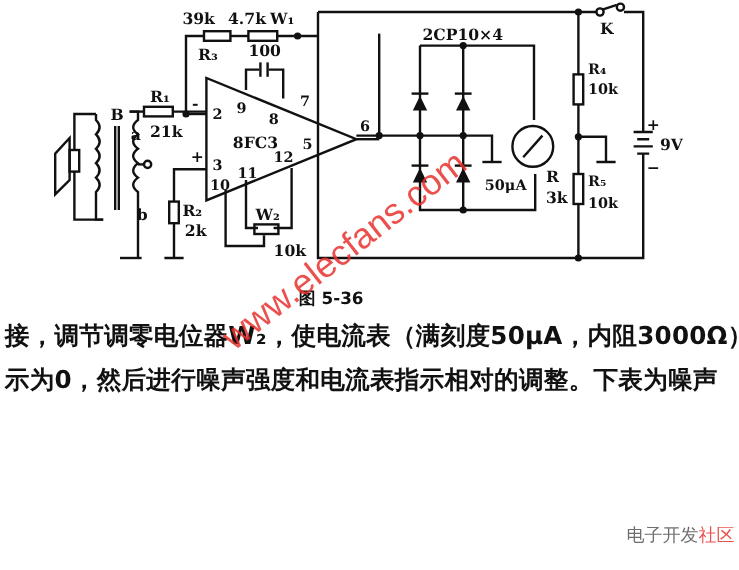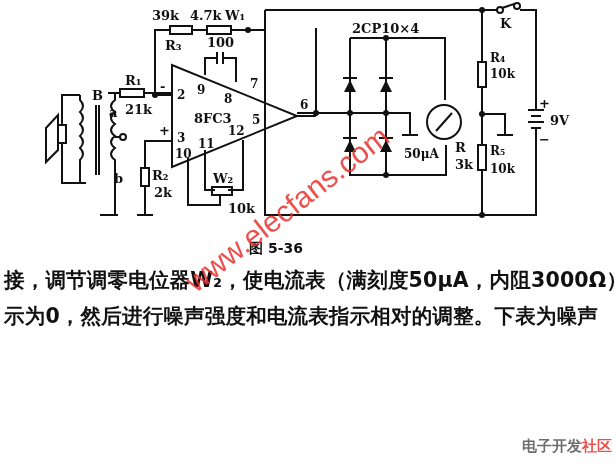--- a/index.html
+++ b/index.html
@@ -5,21 +5,21 @@
   html, body { margin:0; padding:0; background:#ffffff; }
   body { width:616px; height:475px; position:relative; overflow:hidden; font-family:"DejaVu Serif", serif; color:#111; }
   #schematic { position:absolute; left:0; top:0; width:616px; height:240px; }
   .lbl { font-family:"DejaVu Serif", serif; font-size:13px; font-weight:bold; fill:#111; }
   .lbl-sm { font-family:"DejaVu Serif", serif; font-size:12px; font-weight:bold; fill:#111; }
   .wire { stroke:#111; stroke-width:2; fill:none; }
   .caption { position:absolute; left:0; width:552px; top:240px; text-align:center; font-size:14px; font-weight:bold; font-family:"DejaVu Sans", sans-serif; }
   .body-text { position:absolute; left:4px; top:262px; width:610px; }
   .line { height:36px; line-height:36px; font-size:20.5px; font-weight:bold; font-family:"DejaVu Sans", sans-serif; white-space:nowrap; letter-spacing:0.2px; color:#111; }
   .wm-diag { position:absolute; left:200px; top:265px; transform:rotate(-38deg); transform-origin:left bottom; font-family:"Liberation Sans", sans-serif; font-size:30px; color:#e8322e; opacity:0.85; white-space:nowrap; pointer-events:none; }
-  .wm-corner { position:absolute; right:4px; top:437px; font-family:"DejaVu Sans", sans-serif; font-size:15px; font-weight:bold; white-space:nowrap; opacity:0.85;padding-left:12px; }
+  .wm-corner { position:absolute; right:4px; top:437px; font-family:"DejaVu Sans", sans-serif; font-size:15px; font-weight:normal; white-space:nowrap; opacity:0.85;padding-left:12px; }
   .wm-corner .a { color:#555; }
   .wm-corner .b { color:#e8322e; }
 </style>
 </head>
 <body>
 
 <svg id="schematic" viewBox="0 0 616 240" xmlns="http://www.w3.org/2000/svg">
 
   <g>
     <polygon points="46,128 58,115 58,150 46,162" class="wire"></polygon>

